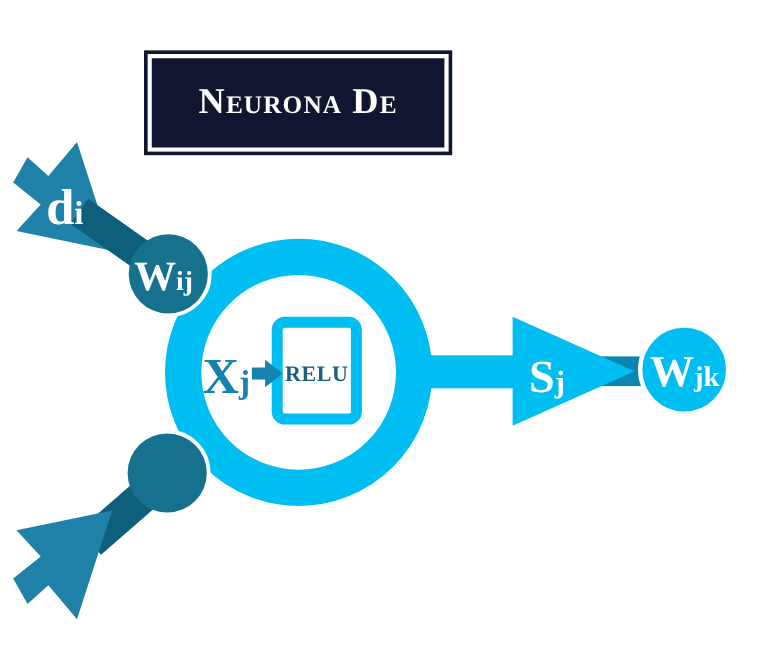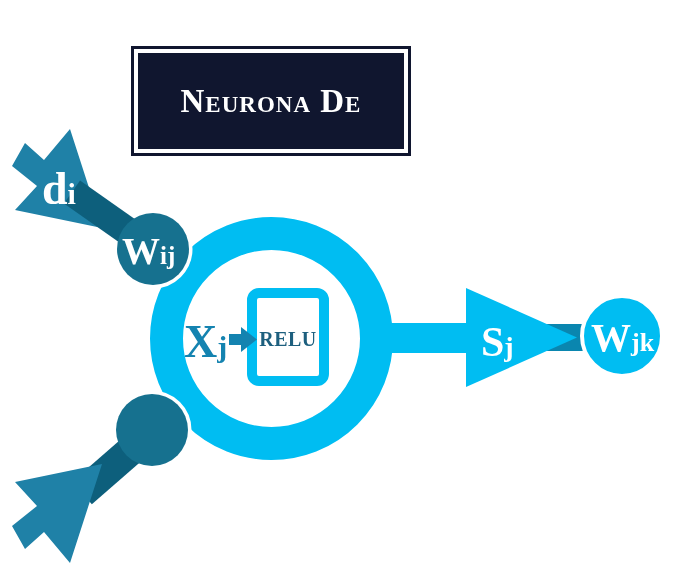--- a/index.html
+++ b/index.html
@@ -9,21 +9,21 @@
     background: #ffffff;
     overflow: hidden;
     font-family: "Liberation Serif", "DejaVu Serif", serif;
   }
   .diagram-svg { position: absolute; left: 0; top: 0; }
 
   
   .title-box {
     position: absolute;
     left: 131px; top: 46px;
-    width: 280px; height: 110px;
+    width: 280px; height: 95px;
     box-sizing: border-box;
     background: #10162F;
     border: 3px solid #10162F;
     box-shadow: inset 0 0 0 4px #ffffff;
     display: flex; flex-direction: column;
     align-items: center; justify-content: center;
     color: #ffffff;
   }
   .title-line {
     font-variant: small-caps;

